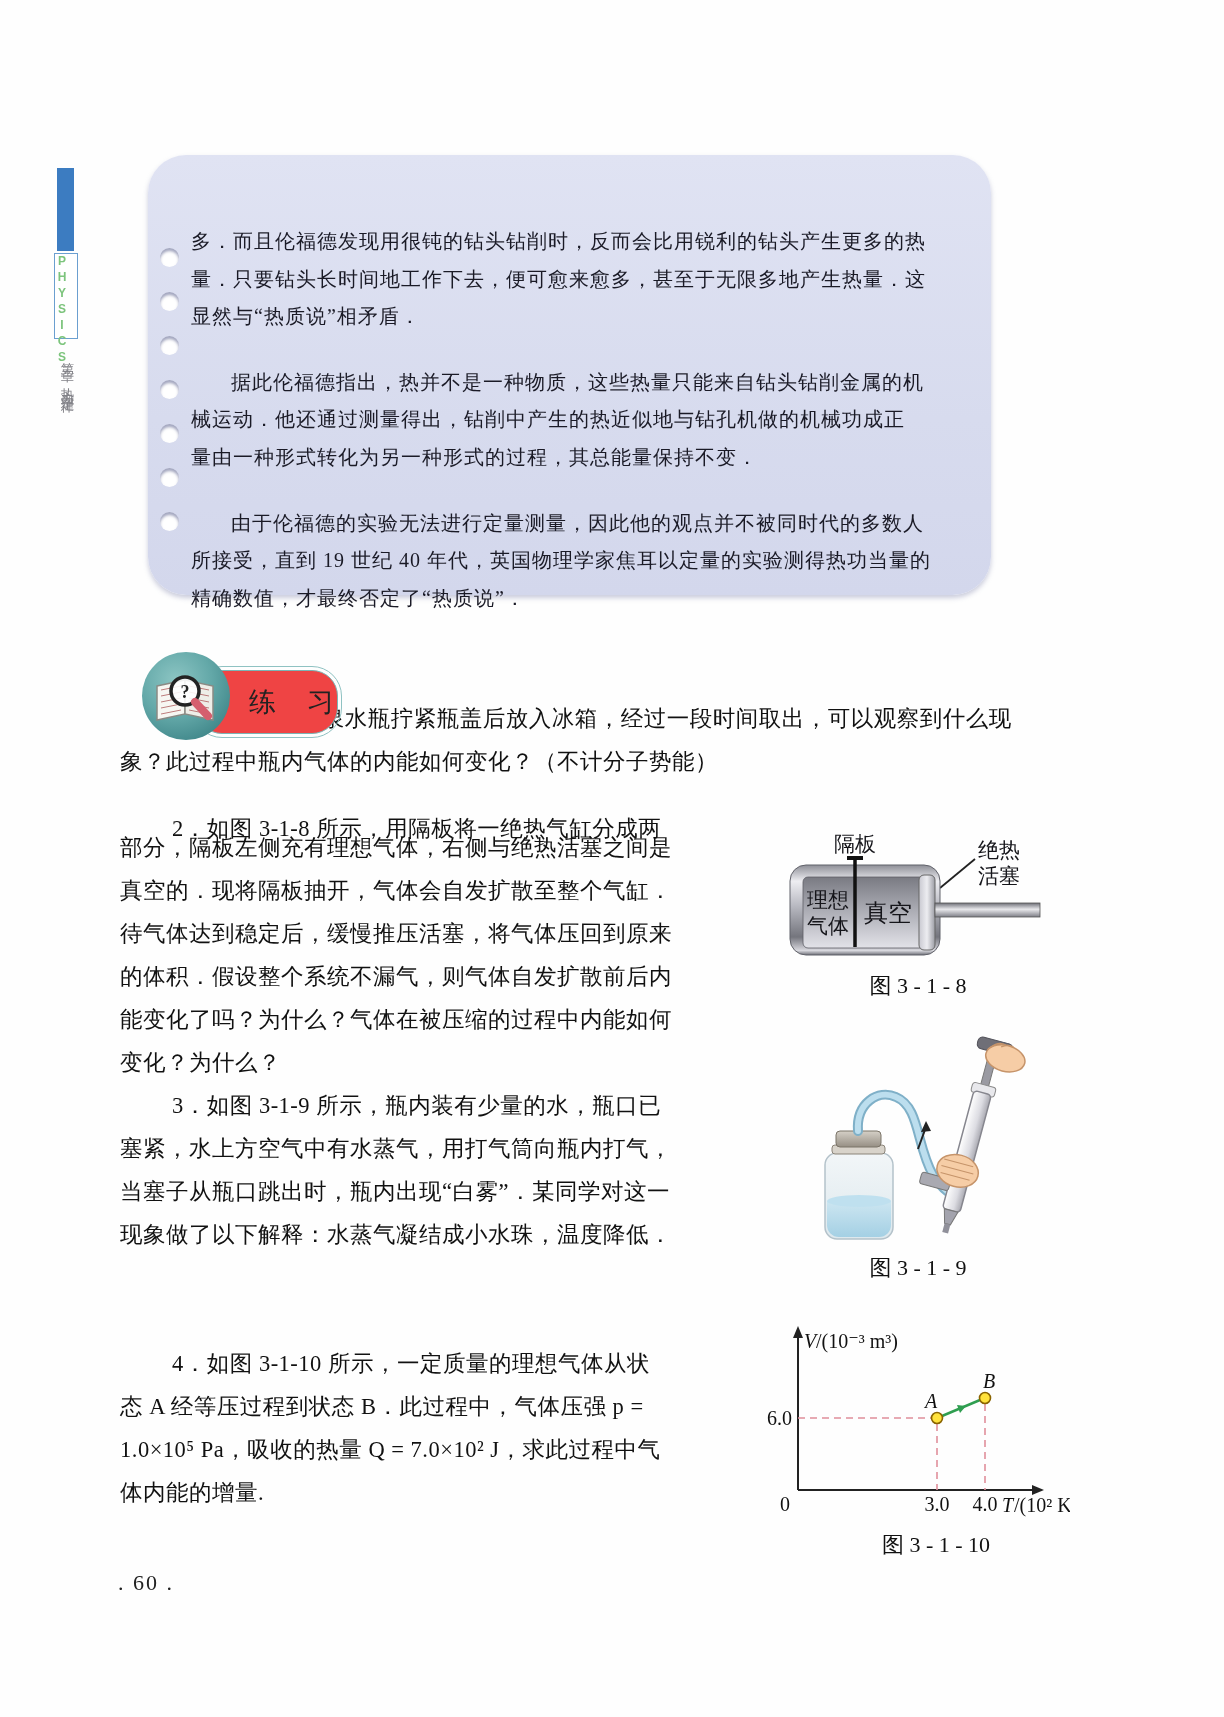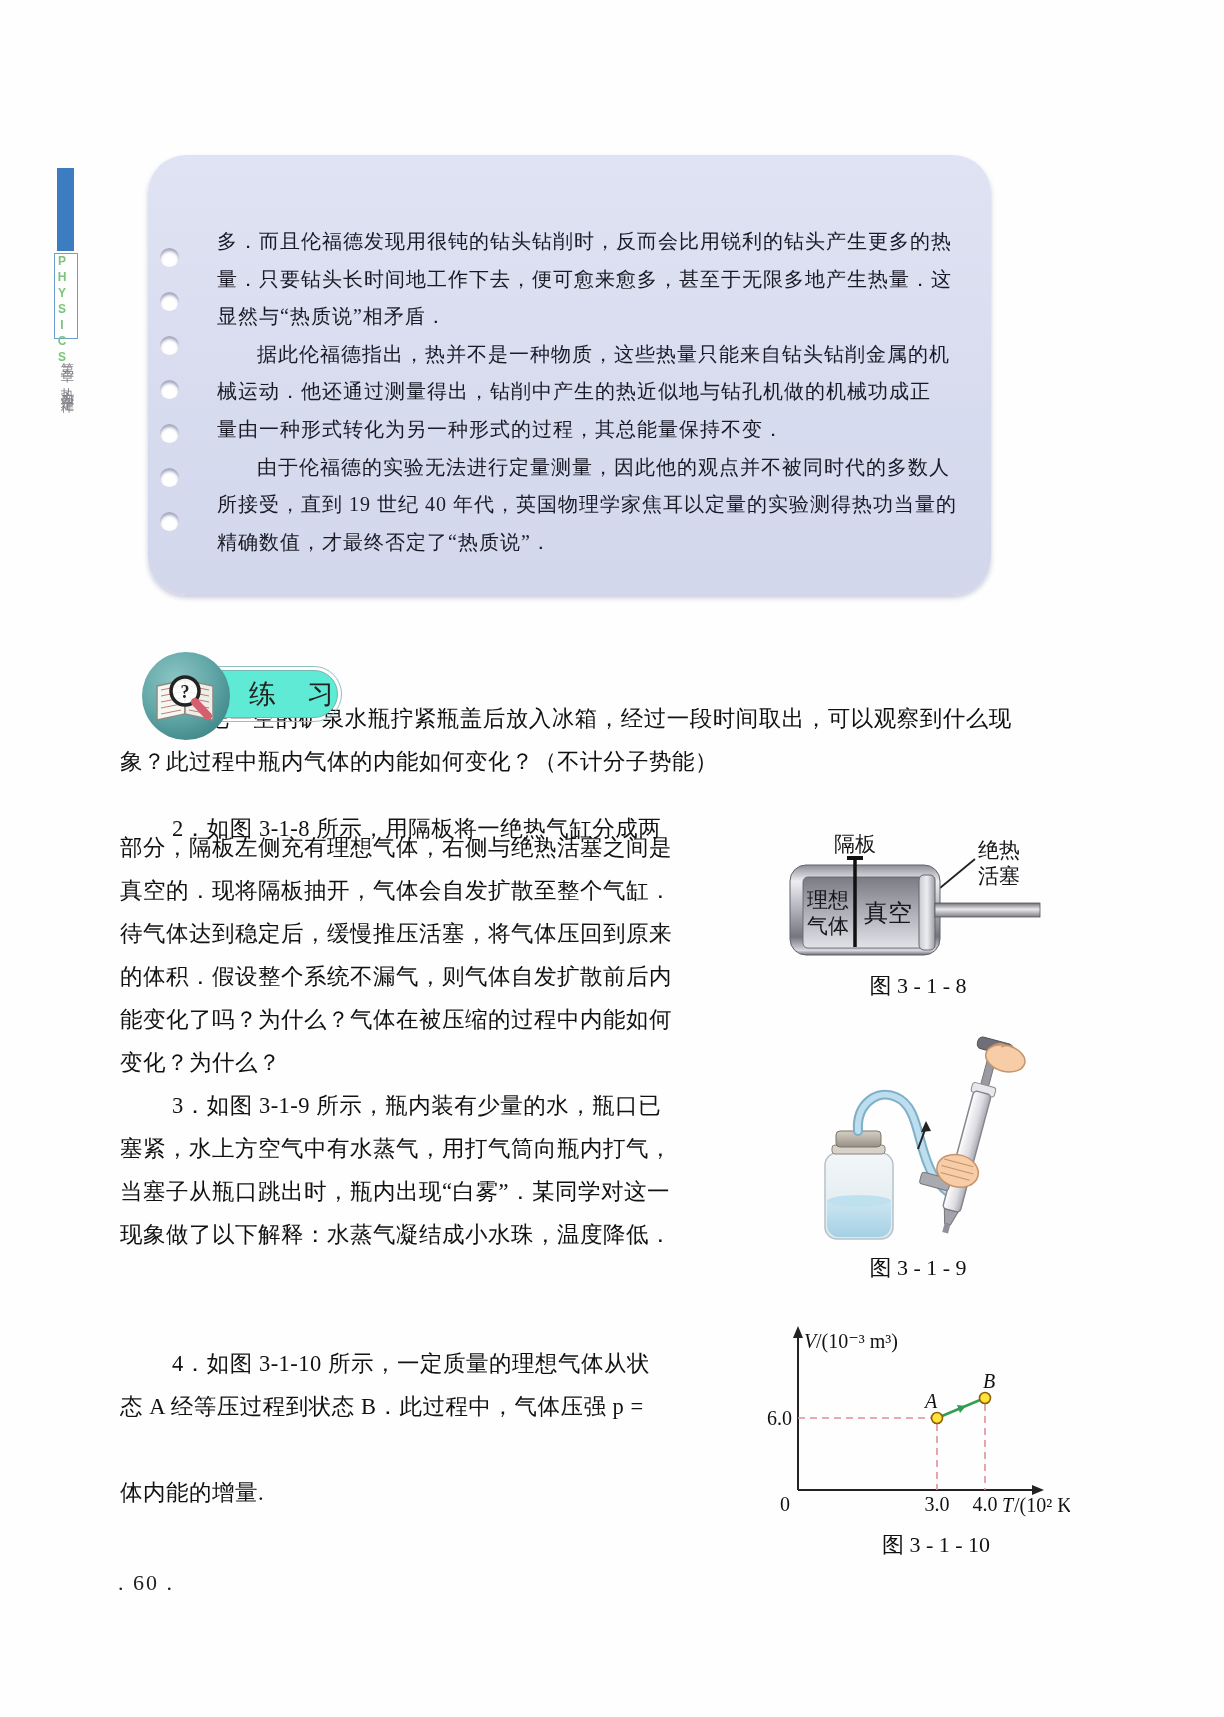--- a/index.html
+++ b/index.html
@@ -15,28 +15,28 @@
         font-size:13.5px;color:#828288;letter-spacing:3px;}
   .side-chapter .gap{display:inline-block;height:16px;}
 
   
   .notebox{position:absolute;left:148px;top:155px;width:843px;height:440px;border-radius:38px;
         background:linear-gradient(180deg,#e0e3f3 0%,#d7dbee 60%,#d3d7ec 100%);
         box-shadow:0 3px 5px rgba(140,145,180,0.45);}
   .hole{position:absolute;left:12px;width:19px;height:19px;border-radius:50%;
         background:radial-gradient(circle at 50% 62%,#ffffff 55%,#eceef6 100%);
         box-shadow:inset 0 3px 3px rgba(105,110,150,0.6);}
-  .notebox-text{position:absolute;left:69px;top:68px;width:766px;font-size:20px;line-height:37.6px;
+  .notebox-text{position:absolute;left:43px;top:68px;width:766px;font-size:20px;line-height:37.6px;
         letter-spacing:1px;color:#1a1a26;}
   .nb-line{white-space:nowrap;}
-  .nb-indent{text-indent:2em;}
-
-  
-  .ex-pill{position:absolute;left:196px;top:670px;width:142px;height:48px;border-radius:26px;
-        background:#5eead4;border:1.5px solid #7ab5b5;outline:1.5px solid #8fc2c2;outline-offset:3px;
+  .nb-indent{text-indent:2em;margin-top:28px;}
+
+  
+  .ex-pill{position:absolute;left:196px;top:670px;width:142px;height:64px;border-radius:26px;
+        background:#ef4444;border:1.5px solid #7ab5b5;outline:1.5px solid #8fc2c2;outline-offset:3px;
         z-index:1;display:flex;align-items:center;padding-left:52px;box-sizing:border-box;
         font-size:27px;color:#222;letter-spacing:2px;}
   .ex-icon{position:absolute;left:140px;top:650px;z-index:2;}
 
   
   .ex-line{position:absolute;left:120px;font-size:22.5px;letter-spacing:0.5px;color:#111;white-space:nowrap;}
   .ex-wide{width:910px;}
   .ex-narrow{width:575px;}
   .ex-indent{text-indent:52px;}
 
@@ -106,20 +106,21 @@
   <div class="ex-line ex-narrow" style="top:918px">待气体达到稳定后，缓慢推压活塞，将气体压回到原来</div>
   <div class="ex-line ex-narrow" style="top:961px">的体积．假设整个系统不漏气，则气体自发扩散前后内</div>
   <div class="ex-line ex-narrow" style="top:1004px">能变化了吗？为什么？气体在被压缩的过程中内能如何</div>
   <div class="ex-line ex-narrow" style="top:1047px">变化？为什么？</div>
   <div class="ex-line ex-narrow ex-indent" style="top:1090px">3．如图 3-1-9 所示，瓶内装有少量的水，瓶口已</div>
   <div class="ex-line ex-narrow" style="top:1133px">塞紧，水上方空气中有水蒸气，用打气筒向瓶内打气，</div>
   <div class="ex-line ex-narrow" style="top:1176px">当塞子从瓶口跳出时，瓶内出现“白雾”．某同学对这一</div>
   <div class="ex-line ex-narrow" style="top:1219px">现象做了以下解释：水蒸气凝结成小水珠，温度降低．</div>
   <div class="ex-line ex-narrow ex-indent" style="top:1348px">4．如图 3-1-10 所示，一定质量的理想气体从状</div>
   <div class="ex-line ex-narrow" style="top:1391px">态 A 经等压过程到状态 B．此过程中，气体压强 p =</div>
+  <div class="ex-line ex-narrow" style="top:1434px">1.0×10⁵ Pa，吸收的热量 Q = 7.0×10² J，求此过程中气</div>
   <div class="ex-line ex-narrow" style="top:1477px">体内能的增量.</div>
 
   <svg class="fig-svg" style="left:700px;top:755px" width="360" height="250" viewBox="0 0 360 250">
     <defs>
       <linearGradient id="cylOuter" x1="0" y1="0" x2="0" y2="1">
         <stop offset="0%" stop-color="#8e8f97"></stop>
           <stop offset="18%" stop-color="#eeeef2"></stop>
         <stop offset="45%" stop-color="#b9bac2"></stop>
           <stop offset="80%" stop-color="#74757d"></stop>
         <stop offset="95%" stop-color="#d8d8de"></stop>

